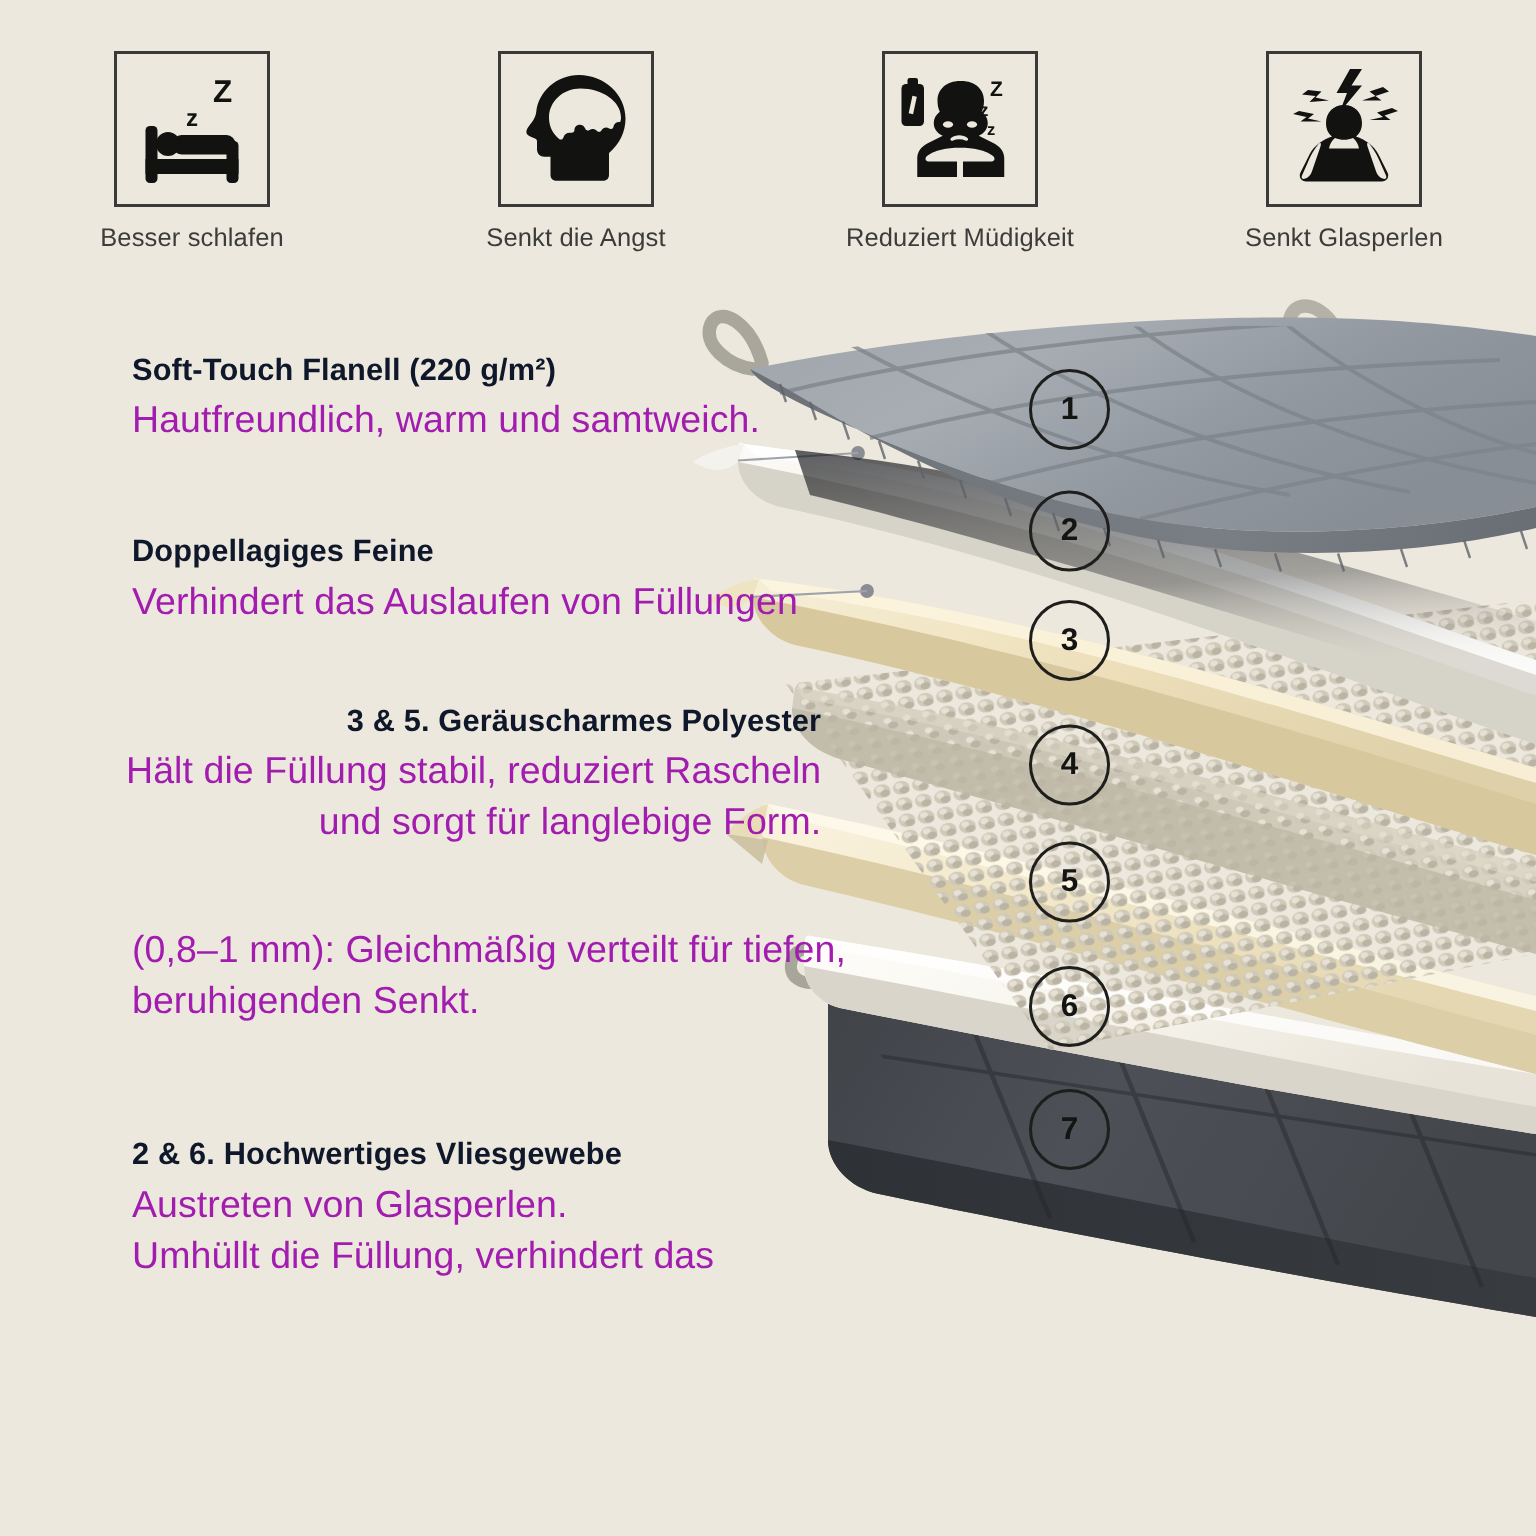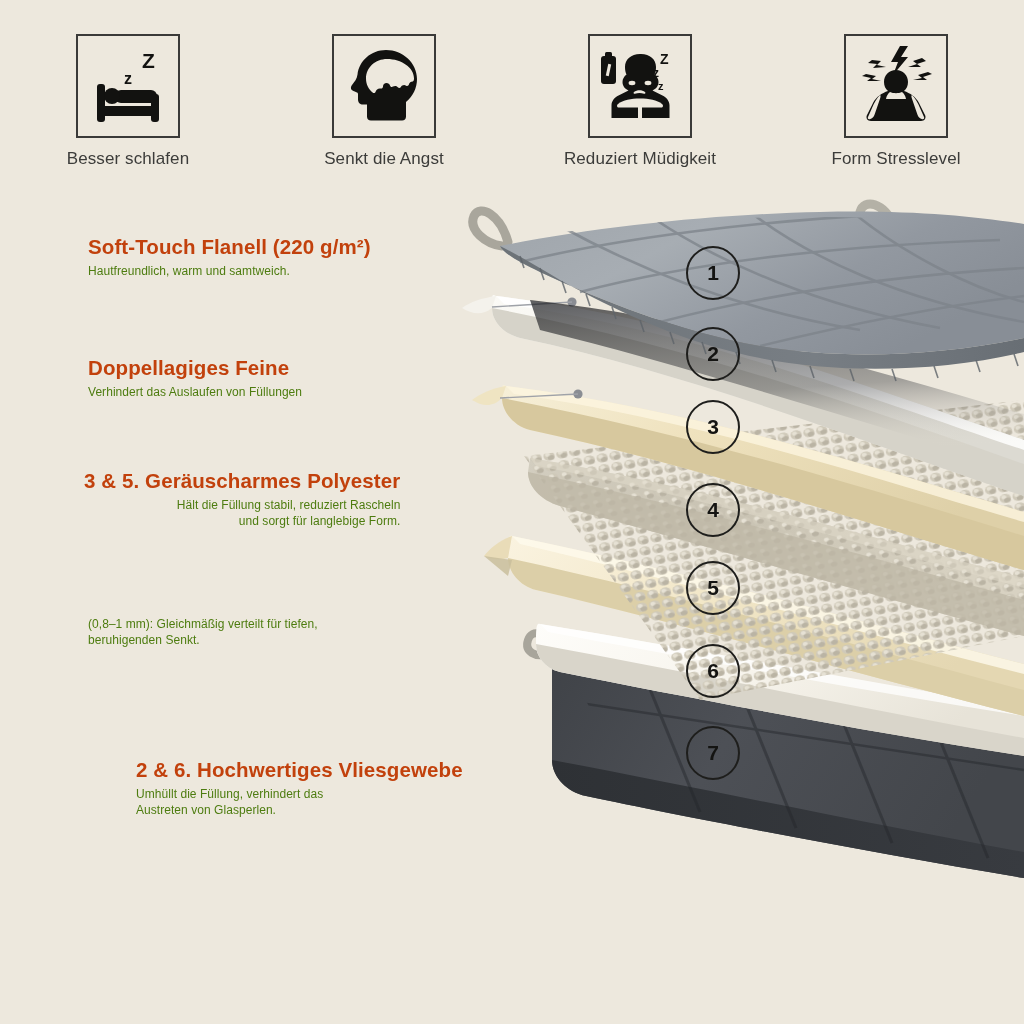--- a/index.html
+++ b/index.html
@@ -63,40 +63,40 @@
 
   
   .textblock {
     position: absolute;
     left: 88px;
     z-index: 40;
   }
   .tb-title {
     font-size: 20.5px;
     font-weight: bold;
-    color: #c2410c;
+    color: #0f172a;
     letter-spacing: .1px;
     margin: 0 0 3px 0;
     line-height: 1.25;
   }
   .tb-body {
-    font-size: 12px;
+    font-size: 25px;
     font-weight: 400;
-    color: #4d7c0f;
+    color: #a21caf;
     line-height: 1.37;
     margin: 0;
     letter-spacing: .05px;
   }
   .tb-body span { display: block; white-space: nowrap; }
 
   #tb-1 { top: 234px; }
   #tb-2 { top: 355px; }
   #tb-3 { top: 468px; left: 84px; text-align: right; }
   #tb-4 { top: 616px; }
-  #tb-5 { top: 757px; margin-left: 48px; }
+  #tb-5 { top: 757px; }
 
   
   .stack {
     position: absolute;
     left: 0; top: 0;
     width: 1024px; height: 1024px;
     z-index: 10;
     pointer-events: none;
   }
   .stack svg { display:block; }
@@ -196,21 +196,21 @@
             <path d="M76 30l-10 3 4 3-9 2 14 0-4-3 9-3z"></path>
             <path d="M44 28c-7 0-12 5-12 12 0 4 1.5 7 4 9-6 2-12 6-15 12l-6 12c-1.5 3 0.5 6 4 6h50c3.5 0 5.5-3 4-6l-6-12c-3-6-9-10-15-12 2.5-2 4-5 4-9 0-7-5-12-12-12z"></path>
           </g>
           <g fill="#EDE8DD">
             <path d="M28 53c-3 3-6 8-8 13l-4 9c-0.7 1.5 0.2 2.6 1.8 2.2 2.5-0.7 4-2.4 4.8-4.8l5.5-16c0.6-1.8 0.8-3-0.1-3.4z"></path>
             <path d="M60 53c3 3 6 8 8 13l4 9c0.7 1.5-0.2 2.6-1.8 2.2-2.5-0.7-4-2.4-4.8-4.8l-5.5-16c-0.6-1.8-0.8-3 0.1-3.4z"></path>
             <path d="M38 50c-2 1.5-3.5 4-4 7h20c-0.5-3-2-5.5-4-7-3.5 1.6-8.5 1.6-12 0z"></path>
           </g>
         </svg>
       </div>
-      <div class="benefit-label">Form Stresslevel</div>
+      <div class="benefit-label">Senkt Glasperlen</div>
     </div>
 
   </div>
 
   <div class="stack">
     <svg width="1024" height="1024" viewBox="0 0 1024 1024" aria-hidden="true">
       <defs>
         <linearGradient id="gFlanTop" x1="0" y1="0" x2="1" y2="0.5">
           <stop offset="0%" stop-color="#9FA5AB"></stop>
           <stop offset="35%" stop-color="#A7ADB3"></stop>
@@ -428,18 +428,18 @@
   <div class="textblock" id="tb-4">
     <p class="tb-body">
       <span>(0,8–1 mm): Gleichmäßig verteilt für tiefen,</span>
       <span>beruhigenden Senkt.</span>
     </p>
   </div>
 
   <div class="textblock" id="tb-5">
     <p class="tb-title">2 &amp; 6. Hochwertiges Vliesgewebe</p>
     <p class="tb-body">
+      <span>Austreten von Glasperlen.</span>
       <span>Umhüllt die Füllung, verhindert das</span>
-      <span>Austreten von Glasperlen.</span>
     </p>
   </div>
 
 </div>
 
 </body></html>

